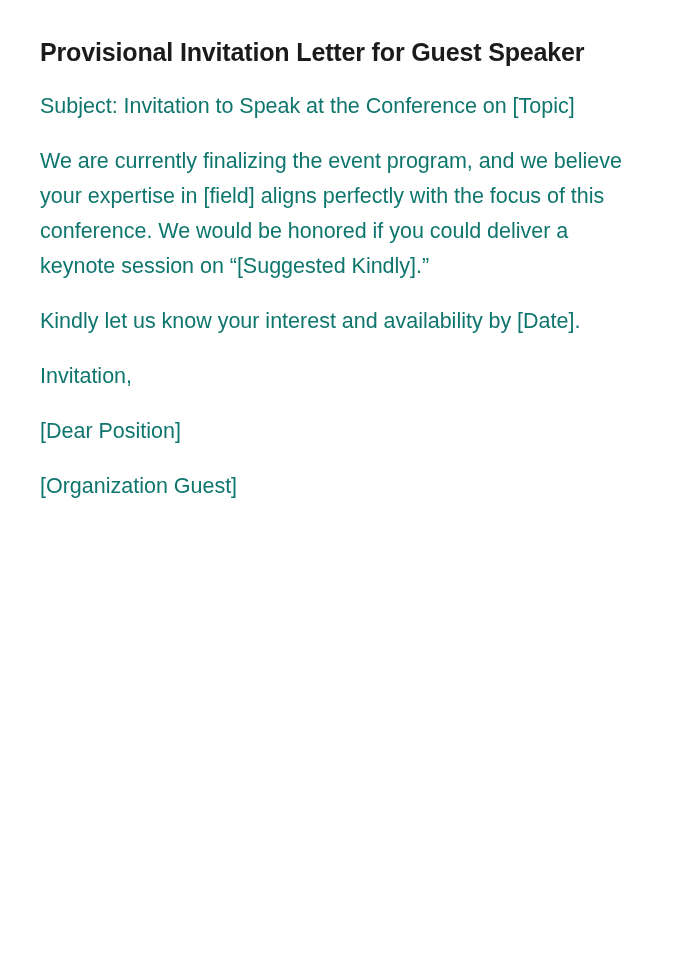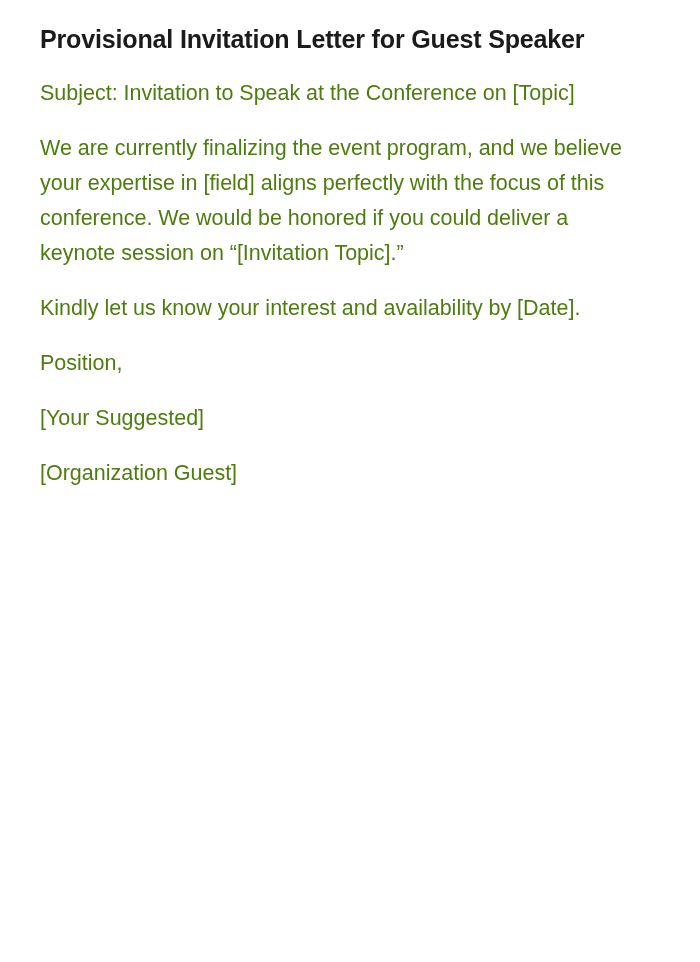--- a/index.html
+++ b/index.html
@@ -14,21 +14,21 @@
     min-height: 962px;
     font-family: "Liberation Sans", "DejaVu Sans", sans-serif;
     color: #202124;
     -webkit-font-smoothing: antialiased;
   }
 
   .letter-page {
     box-sizing: border-box;
     width: 700px;
     min-height: 962px;
-    padding: 22px 72px 30px 40px;
+    padding: 35px 72px 30px 40px;
     background: #ffffff;
   }
 
   .letter-title {
     margin: 0 0 0 0;
     padding: 0;
     font-size: 26px;
     line-height: 34px;
     font-weight: 700;
     letter-spacing: -0.2px;
@@ -43,21 +43,21 @@
     margin: 0;
     padding: 0;
   }
 
   .letter-para {
     margin: 0;
     padding: 0;
     font-size: 21.5px;
     line-height: 35px;
     font-weight: 400;
-    color: #4d7c0f;
+    color: #0f766e;
     text-align: left;
     max-width: 592px;
     word-spacing: -0.1px;
   }
 
   
   .letter-para.first-para {
     margin-top: 20px;
   }
 
@@ -75,26 +75,26 @@
 <div class="letter-page">
 
   <h1 class="letter-title">Provisional Invitation Letter for Guest Speaker</h1>
 
   <div class="letter-body">
 
     <p class="letter-para first-para">Subject: Invitation to Speak at the Conference on [Topic]</p>
 
 
 
-    <p class="letter-para">We are currently finalizing the event program, and we believe your expertise in [field] aligns perfectly with the focus of this conference. We would be honored if you could deliver a keynote session on “[Invitation Topic].”</p>
+    <p class="letter-para">We are currently finalizing the event program, and we believe your expertise in [field] aligns perfectly with the focus of this conference. We would be honored if you could deliver a keynote session on “[Suggested Kindly].”</p>
 
 
     <p class="letter-para">Kindly let us know your interest and availability by [Date].</p>
 
-    <p class="letter-para sig-line">Position,</p>
+    <p class="letter-para sig-line">Invitation,</p>
 
 
-    <p class="letter-para sig-line">[Your Suggested]</p>
+    <p class="letter-para sig-line">[Dear Position]</p>
 
     <p class="letter-para sig-line">[Organization Guest]</p>
 
   </div>
 </div>
 
 </body></html>

